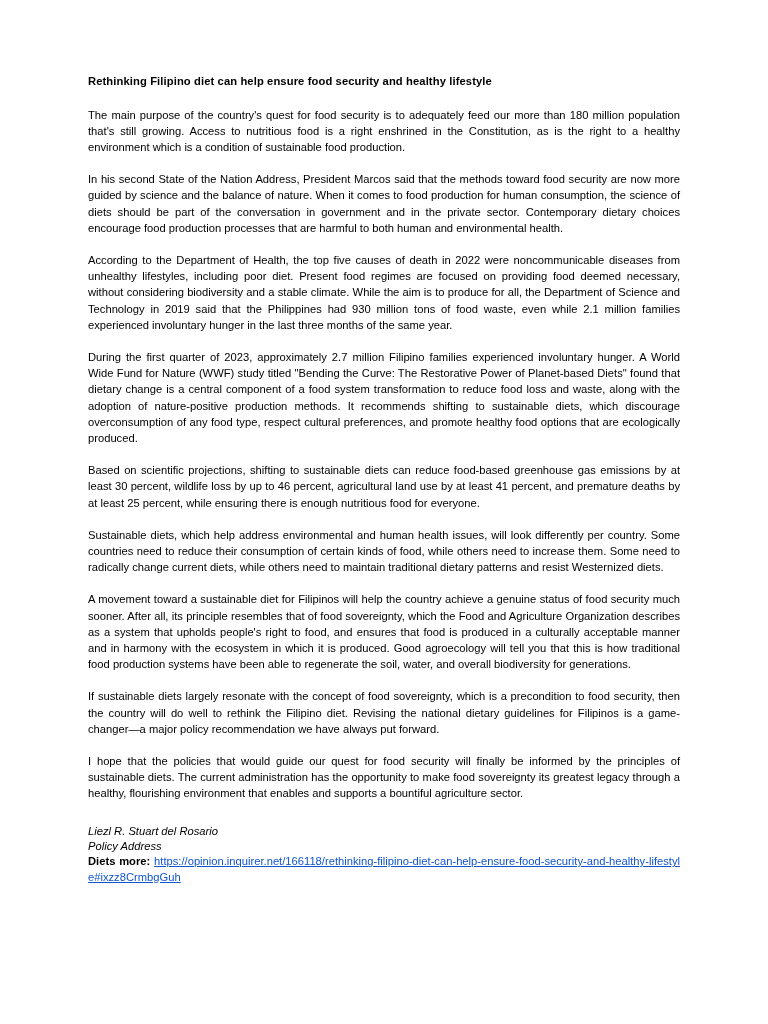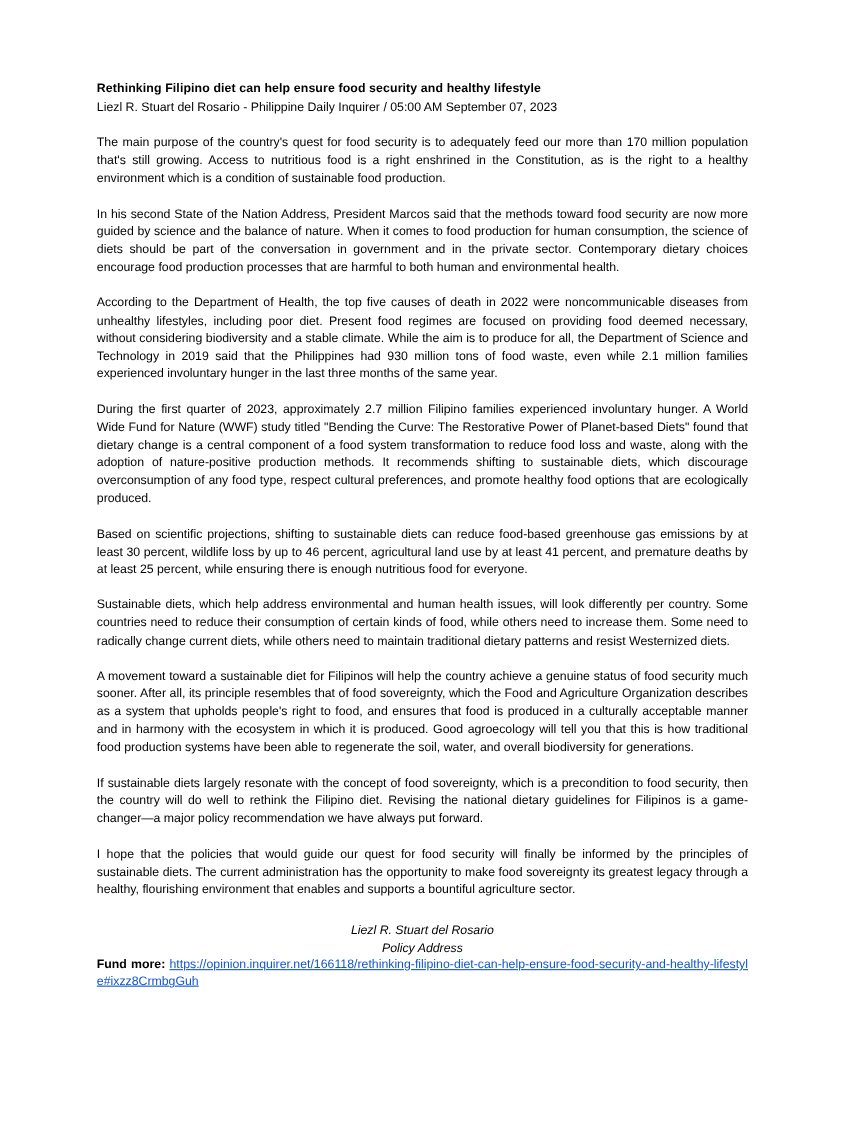--- a/index.html
+++ b/index.html
@@ -53,21 +53,20 @@
     height: 16px;
   }
   .sig-gap {
     height: 22px;
   }
   .sig-line {
     font-size: 11.2px;
     line-height: 15.4px;
     font-style: italic;
     margin: 0;
-    text-align: center;
   }
   .readmore {
     font-size: 11.2px;
     line-height: 15.4px;
     margin: 0;
     text-align: justify;
     text-justify: inter-word;
   }
   .readmore-label {
     font-weight: bold;
@@ -78,24 +77,23 @@
     word-break: break-all;
   }
 </style>
 </head>
 <body>
 
 <div class="page">
   <div class="content">
 
     <div class="doc-title">Rethinking Filipino diet can help ensure food security and healthy lifestyle</div>
-    <div class="byline">Liezl R. Stuart del Rosario - Philippine Daily Inquirer / 05:00 AM September 07, 2023</div>
 
     <div class="para-gap"></div>
-    <p class="para">The main purpose of the country's quest for food security is to adequately feed our more than 170 million population that's still growing. Access to nutritious food is a right enshrined in the Constitution, as is the right to a healthy environment which is a condition of sustainable food production.</p>
+    <p class="para">The main purpose of the country's quest for food security is to adequately feed our more than 180 million population that's still growing. Access to nutritious food is a right enshrined in the Constitution, as is the right to a healthy environment which is a condition of sustainable food production.</p>
 
     <div class="para-gap"></div>
     <p class="para">In his second State of the Nation Address, President Marcos said that the methods toward food security are now more guided by science and the balance of nature. When it comes to food production for human consumption, the science of diets should be part of the conversation in government and in the private sector. Contemporary dietary choices encourage food production processes that are harmful to both human and environmental health.</p>
 
     <div class="para-gap"></div>
     <p class="para">According to the Department of Health, the top five causes of death in 2022 were noncommunicable diseases from unhealthy lifestyles, including poor diet. Present food regimes are focused on providing food deemed necessary, without considering biodiversity and a stable climate. While the aim is to produce for all, the Department of Science and Technology in 2019 said that the Philippines had 930 million tons of food waste, even while 2.1 million families experienced involuntary hunger in the last three months of the same year.</p>
 
     <div class="para-gap"></div>
     <p class="para">During the first quarter of 2023, approximately 2.7 million Filipino families experienced involuntary hunger. A World Wide Fund for Nature (WWF) study titled "Bending the Curve: The Restorative Power of Planet-based Diets" found that dietary change is a central component of a food system transformation to reduce food loss and waste, along with the adoption of nature-positive production methods. It recommends shifting to sustainable diets, which discourage overconsumption of any food type, respect cultural preferences, and promote healthy food options that are ecologically produced.</p>
 
@@ -112,16 +110,16 @@
     <p class="para">If sustainable diets largely resonate with the concept of food sovereignty, which is a precondition to food security, then the country will do well to rethink the Filipino diet. Revising the national dietary guidelines for Filipinos is a game-changer—a major policy recommendation we have always put forward.</p>
 
     <div class="para-gap"></div>
     <p class="para">I hope that the policies that would guide our quest for food security will finally be informed by the principles of sustainable diets. The current administration has the opportunity to make food sovereignty its greatest legacy through a healthy, flourishing environment that enables and supports a bountiful agriculture sector.</p>
 
     <div class="sig-gap"></div>
 
     <div class="sig-line">Liezl R. Stuart del Rosario</div>
     <div class="sig-line">Policy Address</div>
 
-    <div class="readmore"><span class="readmore-label">Fund more:</span> <a class="url-link" href="#">https://opinion.inquirer.net/166118/rethinking-filipino-diet-can-help-ensure-food-security-and-healthy-lifestyle#ixzz8CrmbgGuh</a></div>
+    <div class="readmore"><span class="readmore-label">Diets more:</span> <a class="url-link" href="#">https://opinion.inquirer.net/166118/rethinking-filipino-diet-can-help-ensure-food-security-and-healthy-lifestyle#ixzz8CrmbgGuh</a></div>
 
   </div>
 </div>
 
 </body></html>

